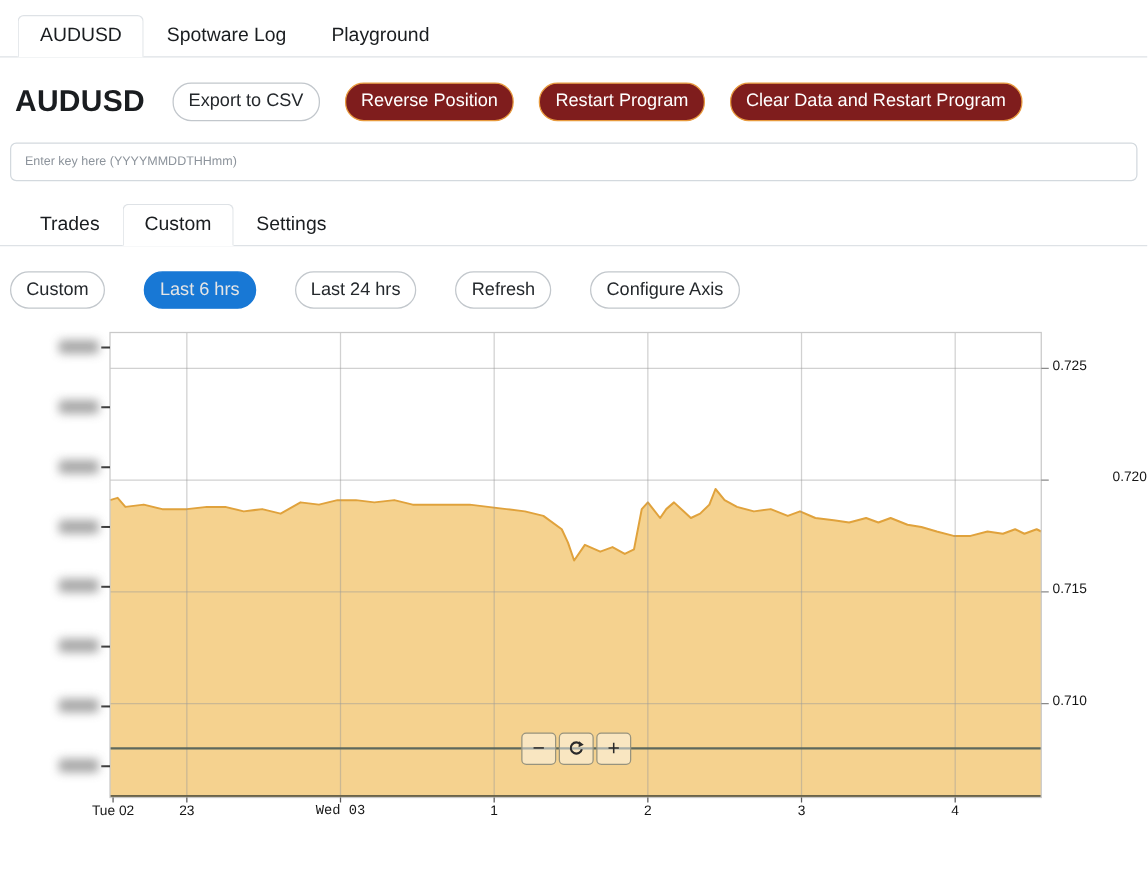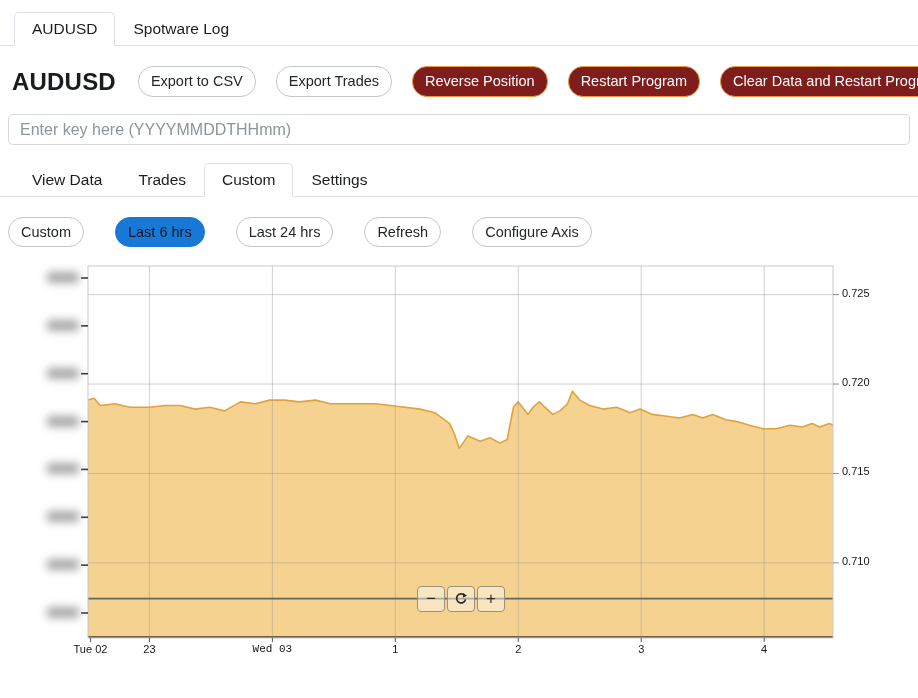--- a/index.html
+++ b/index.html
@@ -16,29 +16,29 @@
   .tab.active { background:#fff; border-color:#dee2e6 #dee2e6 #fff; }
 
   
   .header-row { display:flex; align-items:center; margin-top:20px; padding:0 12px; height:31px; }
   .page-title { font-size:24px; font-weight:700; margin-right:22px; letter-spacing:.2px; }
 
   .btn { font-family:inherit; font-size:14.5px; line-height:1.3; padding:5px 12px;
          border-radius:15px; background:#fff; border:1px solid #c2c7cc; color:#24282c;
          cursor:pointer; white-space:nowrap; }
   .btn.warning { background:#7f1d1d; border-color:#e79a3e; color:#fff;text-align:right; }
-  .btn.primary { background:#1878d5; border-color:#1878d5; color:#0f172a; }
+  .btn.primary { background:#1878d5; border-color:#1878d5; color:#e5e5e5; }
   .header-row .btn { margin-right:20px; }
   .range-row { display:flex; margin-top:20px; padding:0 8px; height:30px; }
   .range-row .btn { margin-right:31px; }
 
   
   .key-row { margin-top:17px; padding:0 8px; }
   .key-row input { width:100%; height:31px; border:1px solid #d3d9de; border-radius:5px;
-                   padding:0 11px; font-size:16px; font-family:inherit; color:#495057;
+                   padding:0 11px; font-size:10px; font-family:inherit; color:#495057;
                    outline:none; }
   .key-row input::placeholder { color:#8d949c; }
 
   
   .chart-wrap { position:relative; margin-top:12px; height:412px; }
   .chart-wrap svg.plot { position:absolute; left:0; top:0; }
   .axis-label { position:absolute; font-size:11px; color:#161616; }
   .x-label   { width:90px; text-align:center; top:384px; }
   .r-label   { left:842px; }
   .redacted  { position:absolute; height:11px; border-radius:3px; background:#929292;
@@ -49,39 +49,38 @@
               border-radius:4px; background:rgba(255,255,255,.45); color:#2b2b2b;
               font-size:17px; font-family:inherit; display:flex; align-items:center;
               justify-content:center; cursor:pointer; padding:0; }
 </style>
 </head>
 <body>
 
 <nav class="tabs-bar top-tabs">
     <div class="tab active">AUDUSD</div>
     <div class="tab">Spotware Log</div>
+    <div class="tab">Playground</div>
   </nav>
 
 <div class="header-row">
   <div class="page-title">AUDUSD</div>
   <div style="display:flex;align-items:center">
       <button class="btn default">Export to CSV</button>
-      <button class="btn default">Export Trades</button>
       <button class="btn warning">Reverse Position</button>
       <button class="btn warning">Restart Program</button>
       <button class="btn warning">Clear Data and Restart Program</button>
     </div>
 </div>
 
 <div class="key-row">
   <input type="text" value="" placeholder="Enter key here (YYYYMMDDTHHmm)" style="">
 </div>
 
 <nav class="tabs-bar sub-tabs">
-    <div class="tab">View Data</div>
     <div class="tab">Trades</div>
     <div class="tab active">Custom</div>
     <div class="tab">Settings</div>
   </nav>
 
 <div class="range-row">
     <button class="btn default">Custom</button>
     <button class="btn primary active">Last 6 hrs</button>
     <button class="btn default">Last 24 hrs</button>
     <button class="btn default">Refresh</button>
@@ -127,21 +126,21 @@
     </svg>
   <div id="chart-labels">
       <div class="axis-label x-label" style="left: 45.4587px;">Tue 02</div>
       <div class="axis-label x-label" style="left: 104.469px;">23</div>
       <div class="axis-label x-label" style="left: 227.406px; font-family: Liberation Mono, monospace;">Wed 03</div>
       <div class="axis-label x-label" style="left: 350.343px;">1</div>
       <div class="axis-label x-label" style="left: 473.281px;">2</div>
       <div class="axis-label x-label" style="left: 596.218px;">3</div>
       <div class="axis-label x-label" style="left: 719.155px;">4</div>
       <div class="axis-label r-label" style="top: 27.6154px;">0.725</div>
-      <div class="axis-label r-label" style="top: 117.038px;">0.720</div>
+      <div class="axis-label r-label" style="top: 117.038px; margin-left: 48px;">0.720</div>
       <div class="axis-label r-label" style="top: 206.462px;">0.715</div>
       <div class="axis-label r-label" style="top: 295.885px;">0.710</div>
       <div class="redacted" style="left: 47px; width: 32px; top: 13px;"></div>
       <div class="redacted" style="left: 47px; width: 32px; top: 60.9px;"></div>
       <div class="redacted" style="left: 47px; width: 32px; top: 108.7px;"></div>
       <div class="redacted" style="left: 47px; width: 32px; top: 156.6px;"></div>
       <div class="redacted" style="left: 47px; width: 32px; top: 204.4px;"></div>
       <div class="redacted" style="left: 47px; width: 32px; top: 252.3px;"></div>
       <div class="redacted" style="left: 47px; width: 32px; top: 300.1px;"></div>
       <div class="redacted" style="left: 47px; width: 32px; top: 348px;"></div>

